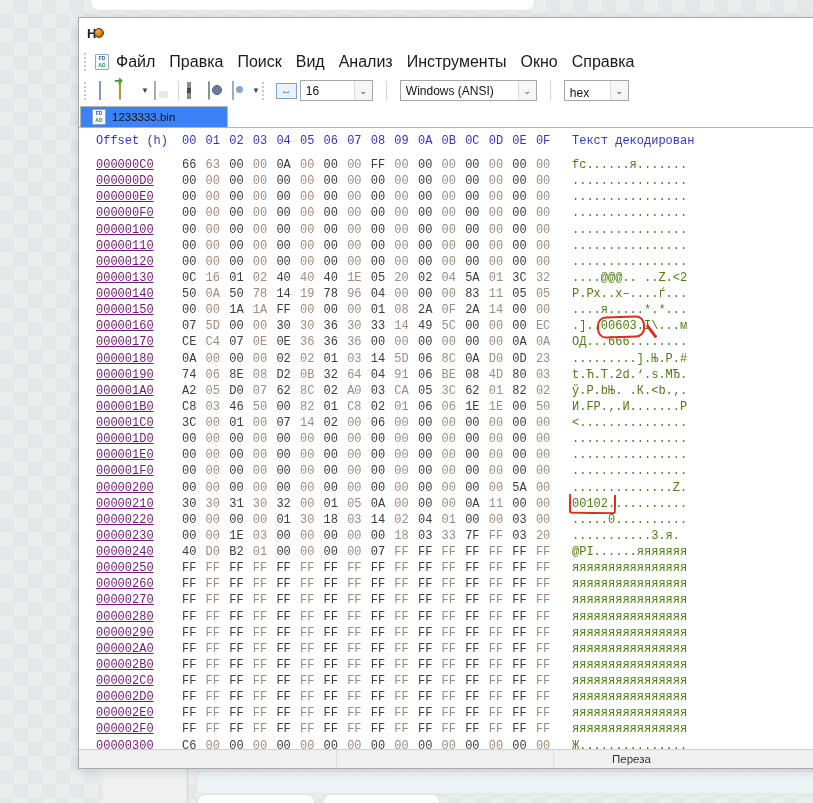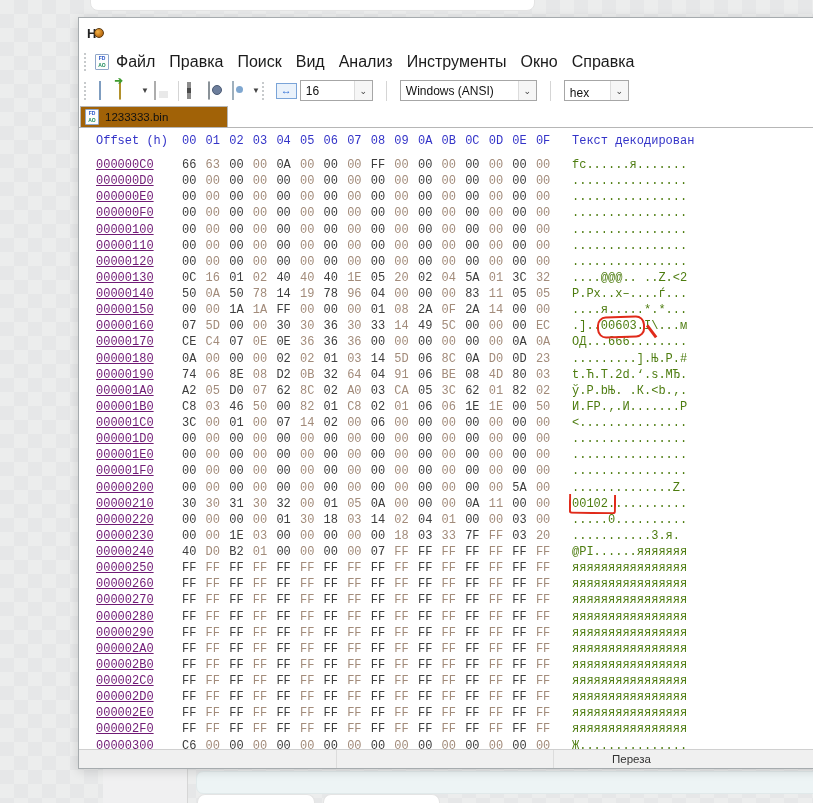--- a/index.html
+++ b/index.html
@@ -53,23 +53,23 @@
   .ico-width{width:19px;height:14px;border:1px solid #7aa4d8;background:#eaf2fb;color:#2b6cd4;font-size:11px;line-height:12px;text-align:center;font-weight:bold;margin:0 3px;}
   .combo{height:21px;background:#fff;border:1px solid #a6a6a6;display:flex;align-items:center;box-sizing:border-box;}
   .combo .val{font-size:12px;color:#111;padding:0 5px;flex:1;white-space:nowrap;overflow:hidden;}
   .combo .btn{width:17px;height:100%;background:#f6f6f6;border-left:1px solid #dcdcdc;color:#444;
     font-size:9px;display:flex;align-items:center;justify-content:center;}
   .combo16{width:73px;margin-right:8px;}
   .comboenc{width:137px;margin:0 8px;}
   .combohex{width:65px;margin-left:8px;align-items:flex-end;}
   
   .tabbar{height:21px;position:relative;border-bottom:1px solid #b6b6b6;}
-  .tab{position:absolute;left:1px;top:0;width:148px;height:21px;background:#a16207;
+  .tab{position:absolute;left:1px;top:0;width:148px;height:21px;background:#3b82f6;
     border:1px solid #b6b6b6;border-bottom:none;box-sizing:border-box;
-    display:flex;align-items:center;padding-left:4px;z-index:2;}
+    display:flex;align-items:center;padding-left:11px;z-index:2;}
   .tab-label{font-size:11.5px;color:#111;margin-left:6px;}
   
   .hexview{position:absolute;left:0;top:111px;right:0;bottom:19px;background:#fff;overflow:hidden;
     font-family:"Liberation Mono","DejaVu Sans Mono",monospace;font-size:12px;}
   .hex-header{position:absolute;left:0;top:5px;height:16px;width:100%;color:#3434c8;}
   .ocell{position:absolute;left:17px;white-space:pre;}
   .bytes{position:absolute;left:103px;white-space:nowrap;}
   .bcell{display:inline-block;width:23.6px;}
   .tcell{position:absolute;left:493px;white-space:pre;}
   .hex-header .ocell,.hex-header .bcell,.hex-header .tcell{color:#3434c8;}

